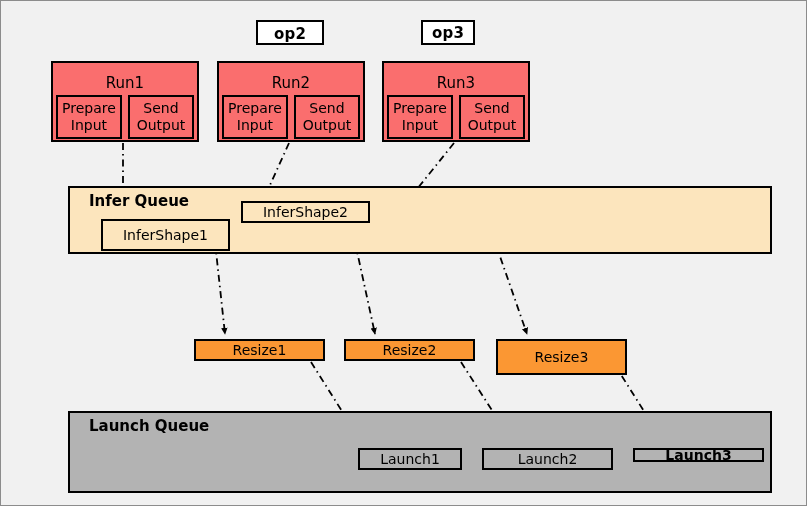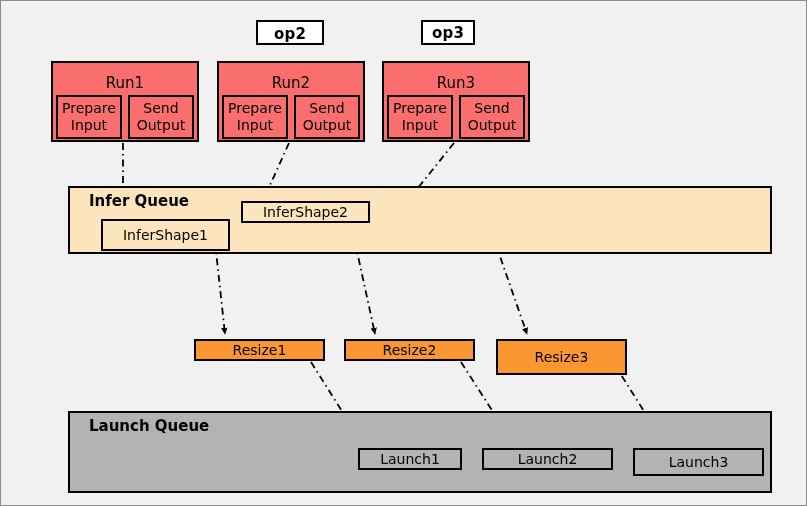--- a/index.html
+++ b/index.html
@@ -205,17 +205,17 @@
 
   <div class="queue queue-launch" style="left:67px; top:410px; width:704px; height:82px;">
     <div class="queue-label">Launch Queue</div>
   </div>
   <div class="item item-launch" style="left:330px; top:447px; width:104px; height:22px;margin-left:27px;">
     <span>Launch1</span>
   </div>
   <div class="item item-launch" style="left:481px; top:447px; width:131px; height:22px;">
     <span>Launch2</span>
   </div>
-  <div class="item item-launch" style="left:632px; top:447px; width:131px; height:28px;">
+  <div class="item item-launch" style="left:632px; top:447px; width:131px; height:14px;font-weight:bold;">
     <span>Launch3</span>
   </div>
 
 </div>
 
 </body></html>

